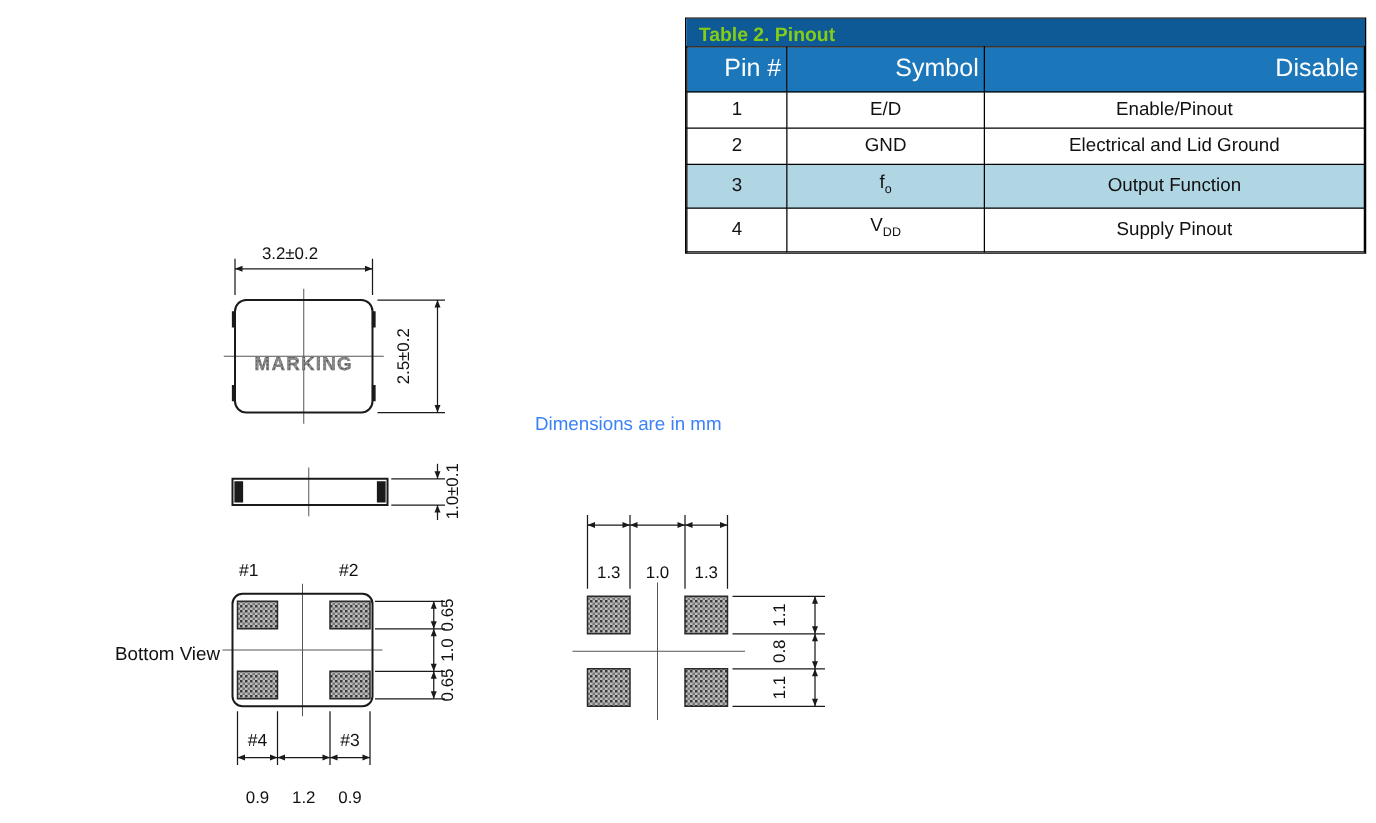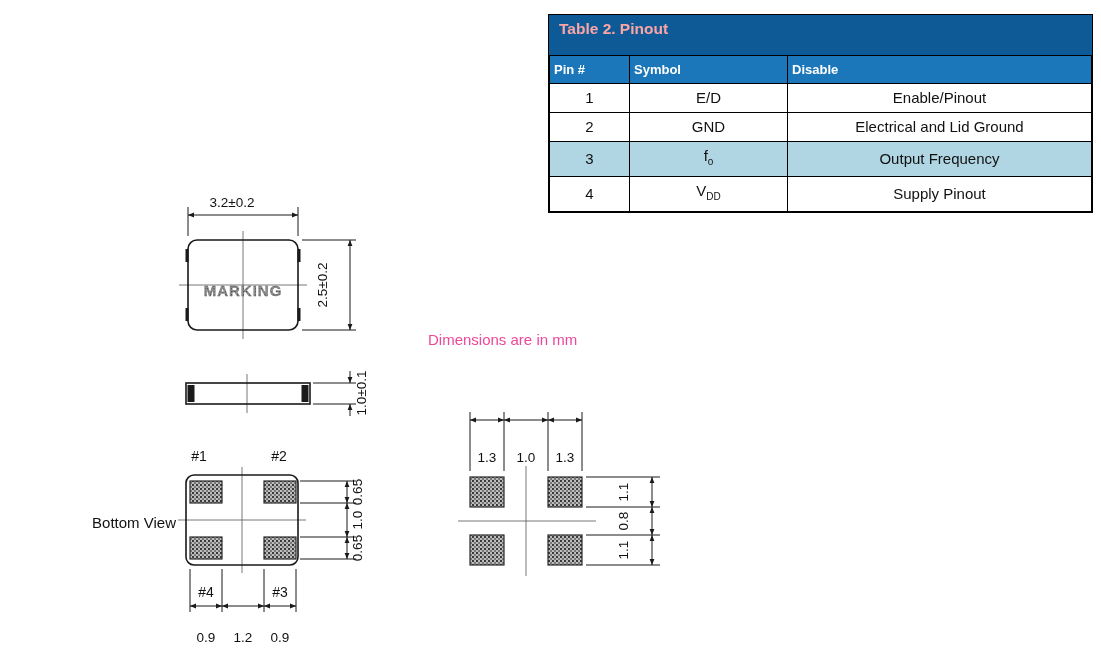--- a/index.html
+++ b/index.html
@@ -1,32 +1,32 @@
 <!DOCTYPE html>
 <html style="--title-bg: #0d5a97; --header-bg: #1b77b9; --hl-bg: #b0d6e3;"><head>
 <meta charset="utf-8">
 <style>
   * { margin:0; padding:0; box-sizing:border-box; }
   html, body { width:1101px; height:658px; background:#ffffff; font-family:"Liberation Sans", sans-serif; }
   .page { position:relative; width:1101px; height:658px; overflow:hidden; background:#fff; }
 
   svg.drawings { position:absolute; left:0; top:0; }
 
-  .note { position:absolute; left:428px; top:331px; font-size:15px; color:#ec4899; }
+  .note { position:absolute; left:428px; top:331px; font-size:15px; color:#3b82f6; }
 
   
   .pinout { position:absolute; left:548px; top:14px; width:545px; border:1px solid #000; }
   .pinout-title {
-    background:var(--title-bg,#0d5a97); color:#fca5a5; font-weight:bold; font-size:15.5px;
-    height:40px; line-height:17px; padding:5px 10px;
+    background:var(--title-bg,#0d5a97); color:#84cc16; font-weight:bold; font-size:15.5px;
+    height:22px; line-height:17px; padding:5px 10px;
   }
   .pinout table { width:100%; border-collapse:collapse; table-layout:fixed; }
   .pinout th {
-    background:var(--header-bg,#1b77b9); color:#fff; font-weight:bold; font-size:13px;
-    border:1px solid #000; padding:6px 4px; text-align:left;
+    background:var(--header-bg,#1b77b9); color:#fff; font-weight:normal; font-size:20px;
+    border:1px solid #000; padding:6px 4px; text-align:right;
   }
   .pinout td {
     border:1px solid #000; text-align:center; font-size:15px; color:#111;
     padding:5px 4px; line-height:18px; background:#fff;
   }
   .pinout tr.hl td { background:var(--hl-bg,#b0d6e3); }
   .pinout sub { font-size:10px; }
   col.c-pin { width:80px; } col.c-sym { width:158px; }
 
   
@@ -217,21 +217,21 @@
             <td>Enable/Pinout</td>
           </tr>
           <tr>
             <td>2</td>
             <td>GND</td>
             <td>Electrical and Lid Ground</td>
           </tr>
           <tr class="hl">
             <td>3</td>
             <td>f<sub>o</sub></td>
-            <td>Output Frequency</td>
+            <td>Output Function</td>
           </tr>
           <tr>
             <td>4</td>
             <td>V<sub>DD</sub></td>
             <td>Supply Pinout</td>
           </tr>
         </tbody>
     </table>
   </div>
 

